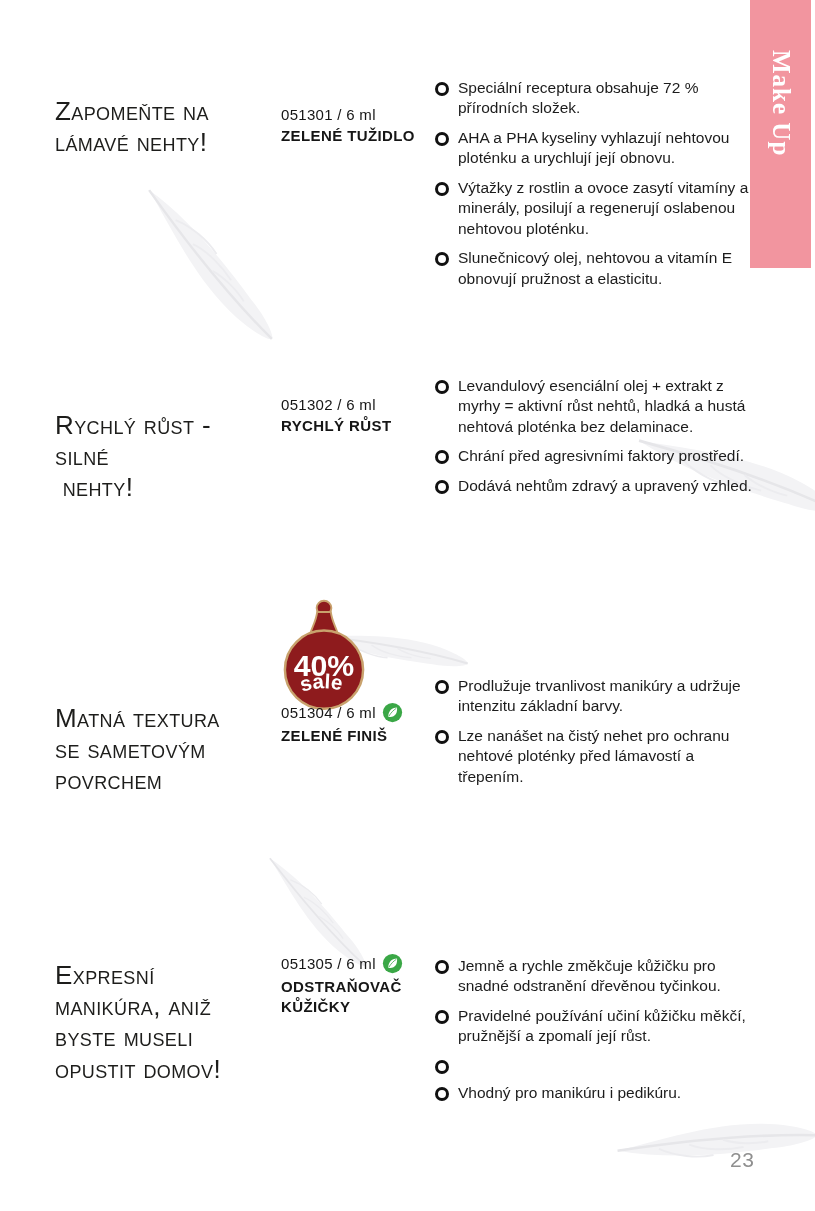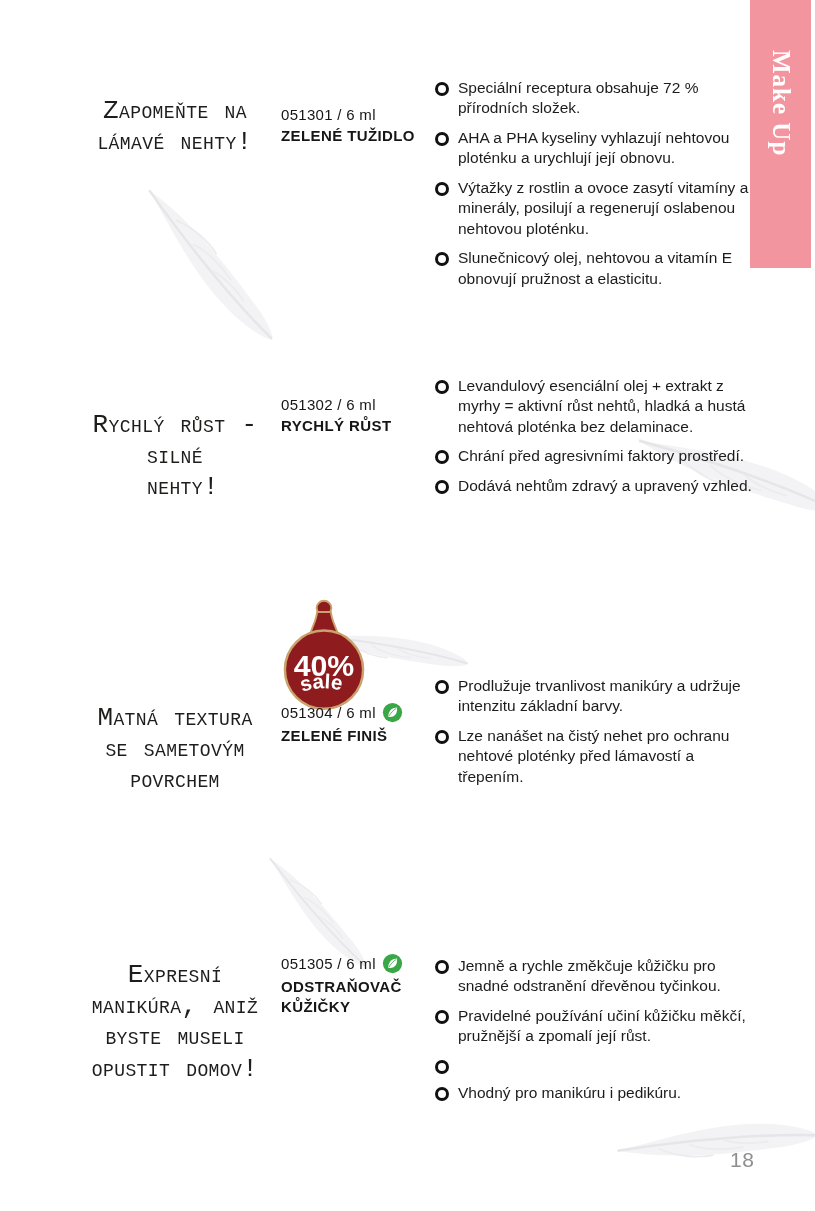--- a/index.html
+++ b/index.html
@@ -14,22 +14,22 @@
   }
   .side-tab .tab-label{
     writing-mode:vertical-rl;
     font-family:"Liberation Serif",serif;font-weight:bold;
     font-size:25px;color:#ffffff;letter-spacing:1px;
     padding-top:50px;
   }
   
   .col-head{
     position:absolute;left:55px;width:240px;
-    font-family:Liberation Mono, monospace;font-variant:small-caps;
-    font-size:26px;line-height:1.2;color:#1d1d1b;letter-spacing:.4px;text-align:center;
+    font-family:Liberation Sans, sans-serif;font-variant:small-caps;
+    font-size:26px;line-height:1.2;color:#1d1d1b;letter-spacing:.4px;
   }
   .col-head .hline{white-space:pre-wrap;}
   .col-mid{position:absolute;left:281px;width:158px;font-size:15px;color:#161616;}
   .col-mid .code-line{display:flex;align-items:center;gap:6px;letter-spacing:.3px;}
   .col-mid .prod-name{font-weight:bold;letter-spacing:.4px;margin-top:3px;line-height:1.3;}
   .col-bullets{position:absolute;left:435px;width:327px;}
   .bullet-list{list-style:none;margin:0;padding:0;}
   .bullet-list li{
     display:flex;gap:9px;margin-bottom:9px;
     font-size:15.5px;line-height:1.32;color:#1c1c1c;
@@ -231,15 +231,15 @@
             <span class="ring"></span>
           </li>
         <li>
             <span class="ring"></span>
             <span>Vhodný pro manikúru i pedikúru.</span>
           </li>
       </ul>
     </div>
   </div>
 
-  <div class="page-number">18</div>
+  <div class="page-number">23</div>
 
 </div>
 
 </body></html>

